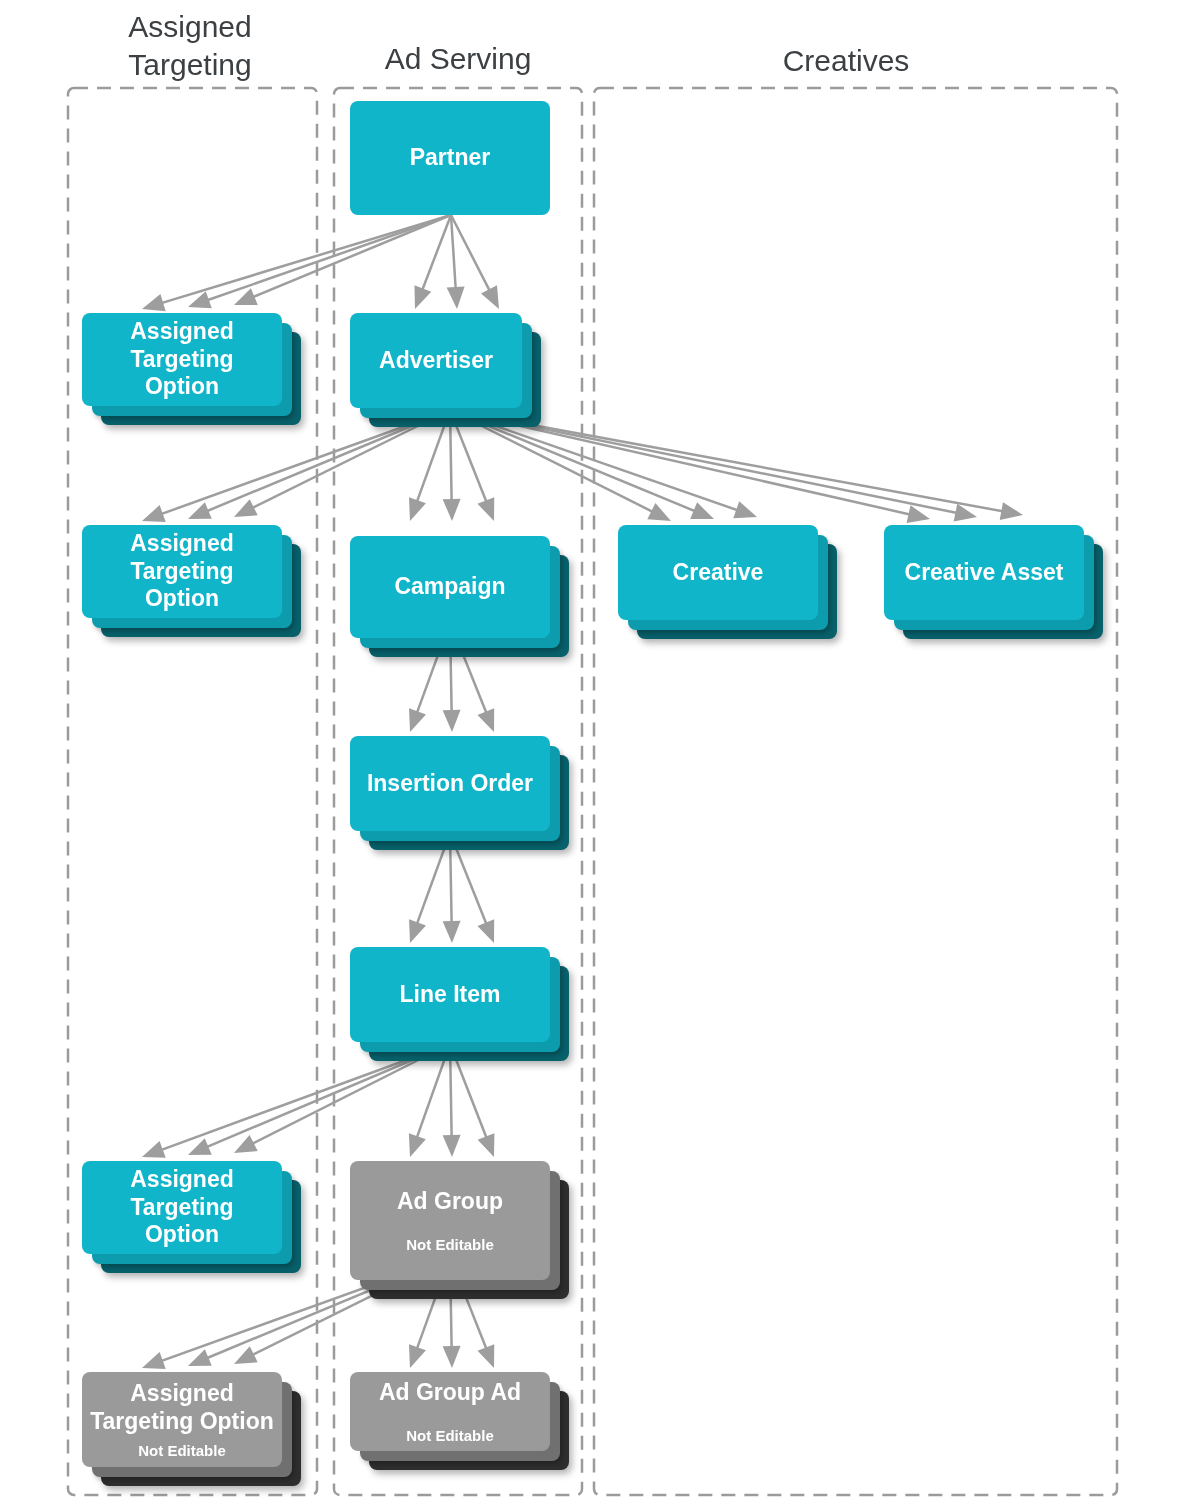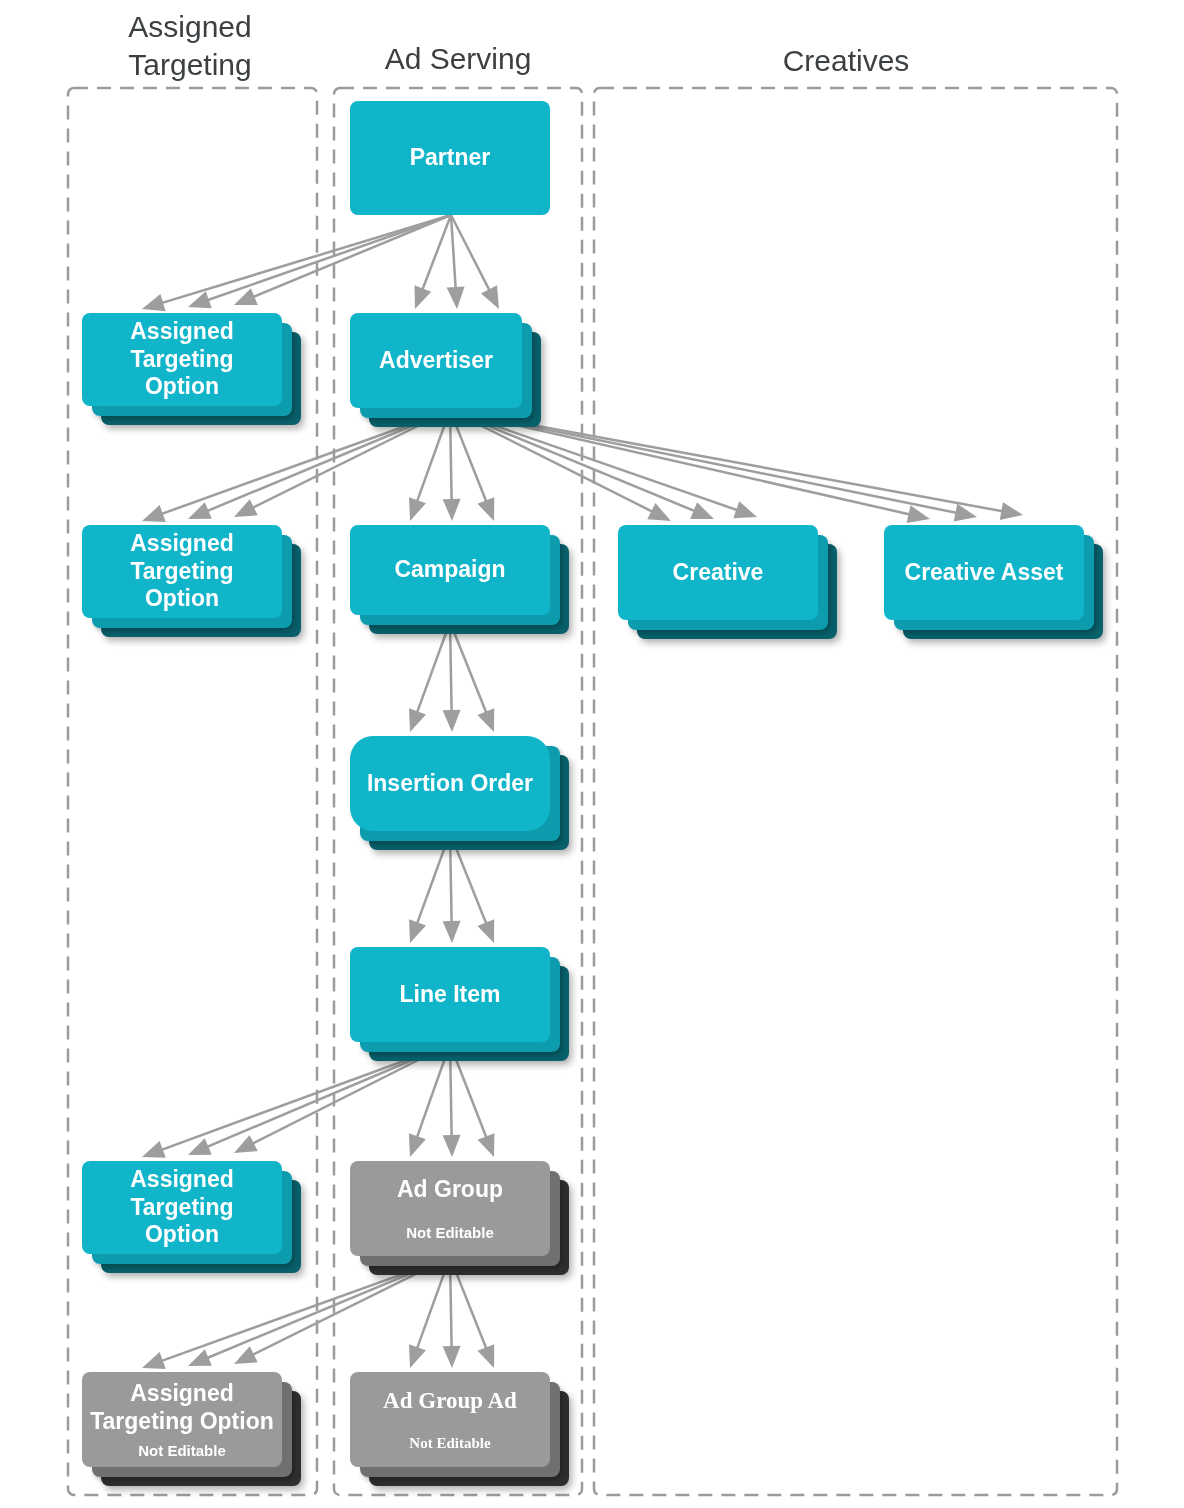--- a/index.html
+++ b/index.html
@@ -176,21 +176,21 @@
       </div>
       <div class="node" style="left: 82px; top: 525px; width: 200px; height: 93px;">
         <div class="layer back" style="background: rgb(7, 96, 106);"></div>
         <div class="layer mid" style="background: rgb(13, 156, 174);"></div>
         <div class="face" style="background: rgb(16, 181, 201);">
           <div class="label" style="color: rgb(255, 255, 255);">Assigned
 Targeting
 Option</div>
         </div>
       </div>
-      <div class="node" style="left: 350px; top: 525px; width: 200px; height: 90px;">
+      <div class="node" style="left: 350px; top: 536px; width: 200px; height: 102px;">
         <div class="layer back" style="background: rgb(7, 96, 106);"></div>
         <div class="layer mid" style="background: rgb(13, 156, 174);"></div>
         <div class="face" style="background: rgb(16, 181, 201);">
           <div class="label" style="color: rgb(255, 255, 255);">Campaign</div>
         </div>
       </div>
       <div class="node" style="left: 618px; top: 525px; width: 200px; height: 95px;">
         <div class="layer back" style="background: rgb(7, 96, 106);"></div>
         <div class="layer mid" style="background: rgb(13, 156, 174);"></div>
         <div class="face" style="background: rgb(16, 181, 201);">
@@ -200,58 +200,58 @@
       <div class="node" style="left: 884px; top: 525px; width: 200px; height: 95px;">
         <div class="layer back" style="background: rgb(7, 96, 106);"></div>
         <div class="layer mid" style="background: rgb(13, 156, 174);"></div>
         <div class="face" style="background: rgb(16, 181, 201);">
           <div class="label" style="color: rgb(255, 255, 255);">Creative Asset</div>
         </div>
       </div>
       <div class="node" style="left: 350px; top: 736px; width: 200px; height: 95px;">
         <div class="layer back" style="background: rgb(7, 96, 106);"></div>
         <div class="layer mid" style="background: rgb(13, 156, 174);"></div>
-        <div class="face" style="background: rgb(16, 181, 201); border-radius: 23px;">
+        <div class="face" style="background: rgb(16, 181, 201);">
           <div class="label" style="color: rgb(255, 255, 255);">Insertion Order</div>
         </div>
       </div>
       <div class="node" style="left: 350px; top: 947px; width: 200px; height: 95px;">
         <div class="layer back" style="background: rgb(7, 96, 106);"></div>
         <div class="layer mid" style="background: rgb(13, 156, 174);"></div>
         <div class="face" style="background: rgb(16, 181, 201);">
           <div class="label" style="color: rgb(255, 255, 255); text-align: right;">Line Item</div>
         </div>
       </div>
       <div class="node" style="left: 82px; top: 1161px; width: 200px; height: 93px;">
         <div class="layer back" style="background: rgb(7, 96, 106);"></div>
         <div class="layer mid" style="background: rgb(13, 156, 174);"></div>
         <div class="face" style="background: rgb(16, 181, 201);">
           <div class="label" style="color: rgb(255, 255, 255);">Assigned
 Targeting
 Option</div>
         </div>
       </div>
-      <div class="node" style="left: 350px; top: 1161px; width: 200px; height: 95px;">
+      <div class="node" style="left: 350px; top: 1161px; width: 200px; height: 119px;">
         <div class="layer back" style="background: rgb(46, 46, 46);"></div>
         <div class="layer mid" style="background: rgb(112, 112, 112);"></div>
         <div class="face" style="background: rgb(154, 154, 154); gap: 20px;">
           <div class="label" style="color: rgb(255, 255, 255);">Ad Group</div>
           <div class="sub" style="color: rgb(255, 255, 255);">Not Editable</div>
         </div>
       </div>
       <div class="node" style="left: 82px; top: 1372px; width: 200px; height: 95px;">
         <div class="layer back" style="background: rgb(46, 46, 46);"></div>
         <div class="layer mid" style="background: rgb(112, 112, 112);"></div>
         <div class="face" style="background: rgb(154, 154, 154); gap: 7px;">
           <div class="label" style="color: rgb(255, 255, 255);">Assigned
 Targeting Option</div>
           <div class="sub" style="color: rgb(255, 255, 255);">Not Editable</div>
         </div>
       </div>
-      <div class="node" style="left: 350px; top: 1372px; width: 200px; height: 95px; font-family: Liberation Serif, serif;">
+      <div class="node" style="left: 350px; top: 1372px; width: 200px; height: 79px;">
         <div class="layer back" style="background: rgb(46, 46, 46);"></div>
         <div class="layer mid" style="background: rgb(112, 112, 112);"></div>
         <div class="face" style="background: rgb(154, 154, 154); gap: 20px;">
           <div class="label" style="color: rgb(255, 255, 255);">Ad Group Ad</div>
           <div class="sub" style="color: rgb(255, 255, 255);">Not Editable</div>
         </div>
       </div>
     </div>
 </div>
 

